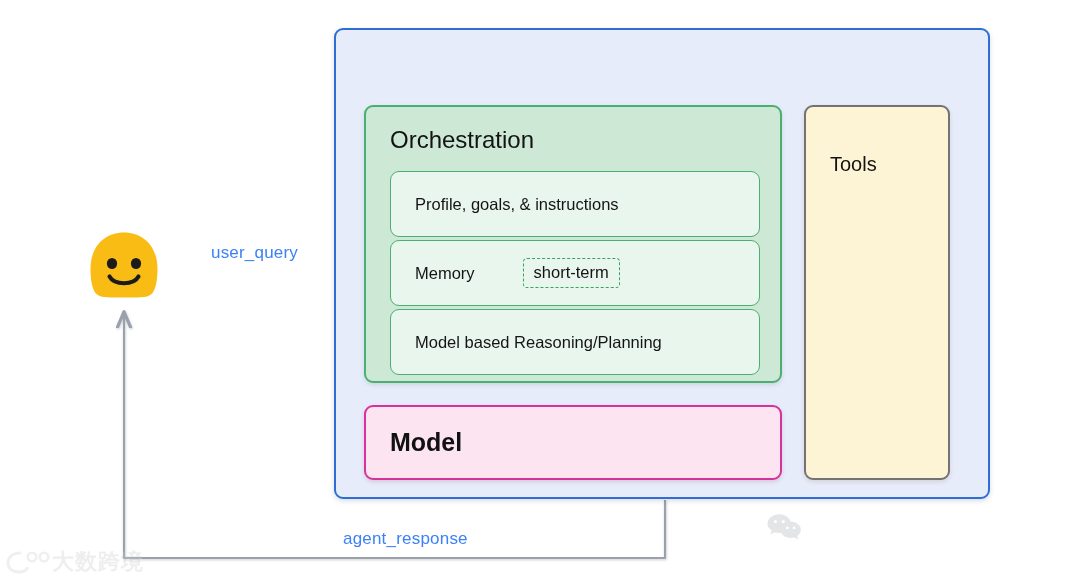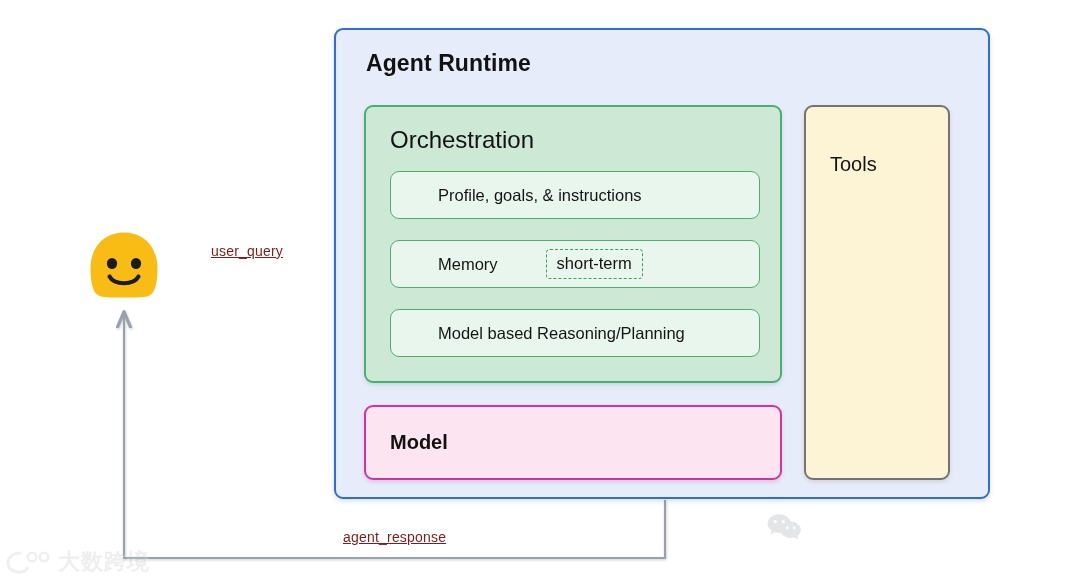--- a/index.html
+++ b/index.html
@@ -62,28 +62,27 @@
     font-size: 24px;
     font-weight: 400;
     color: #131313;
   }
 
   
   .orch-row {
     position: absolute;
     left: 24px;
     width: 370px;
-    height: 48px;
+    height: 66px;
     background: #e9f6ed;
     border: 1.6px solid #4caf72;
     border-radius: 9px;
     box-sizing: border-box;
     display: flex;
     align-items: center;
-    padding-left: 23px;
   }
   .orch-row .row-label {
     margin-left: 24px;
     font-size: 16.5px;
     color: #151515;
     white-space: nowrap;
   }
   .row-profile { top: 64px; }
   .row-memory  { top: 133px; gap: 8px; }
   .row-reason  { top: 202px; text-align: right; }
@@ -110,21 +109,21 @@
     background: #fce4f0;
     border: 2px solid #d6339a;
     border-radius: 9px;
     box-sizing: border-box;
     box-shadow: 0 2px 4px rgba(120,30,85,0.17);
     display: flex;
     align-items: center;
   }
   .model-title {
     margin-left: 24px;
-    font-size: 20px;
+    font-size: 25px;
     font-weight: 700;
     color: #111111;
   }
 
   
   .tools-box {
     position: absolute;
     left: 468px;
     top: 75px;
     width: 146px;
@@ -156,37 +155,35 @@
   .svg-layer {
     position: absolute;
     left: 0;
     top: 0;
     width: 1080px;
     height: 584px;
     pointer-events: none;
   }
   .edge-label {
     position: absolute;
-    font-size: 14px;
-    color: #7f1d1d;
+    font-size: 17px;
+    color: #3b82f6;
     white-space: nowrap;
     letter-spacing: 0.2px;
-    text-decoration: underline;
   }
   .label-user-query { left: 211px; top: 243px; }
   .label-agent-resp { left: 343px; top: 529px; }
 
   
   .wm-left {
     position: absolute;
     left: 6px;
     top: 547px;
     display: flex;
     align-items: center;
-    gap: 6px;
     opacity: 0.30;
   }
   .wm-left-text {
     font-size: 22px;
     font-weight: 700;
     color: #c9c9c9;
     letter-spacing: 1px;
     text-shadow: 0 1px 0 #ffffff;
   }
   .wm-right {
@@ -236,21 +233,20 @@
   <svg class="avatar" viewBox="0 0 76 68">
     <path d="M38 1.5 C 58.2 1.5, 71.5 16.5, 71.5 37.5 C 71.5 48, 70.2 57, 66.5 62
              C 62.5 67.2, 54 66.4, 38 66.4 C 22 66.4, 13.5 67.2, 9.5 62
              C 5.8 57, 4.5 48, 4.5 37.5 C 4.5 16.5, 17.8 1.5, 38 1.5 Z" fill="#f9bc15"></path>
     <ellipse cx="26" cy="32.5" rx="5.1" ry="5.6" fill="#1b1b1b"></ellipse>
     <ellipse cx="50" cy="32.5" rx="5.1" ry="5.6" fill="#1b1b1b"></ellipse>
     <path d="M23.5 45.5 C 28.5 54.5, 47.5 54.5, 52.5 45.5" fill="none" stroke="#1b1b1b" stroke-width="4.1" stroke-linecap="round"></path>
   </svg>
 
   <div class="runtime-box">
-    <div class="runtime-title">Agent Runtime</div>
 
     <div class="orch-box">
       <div class="orch-title">Orchestration</div>
 
       <div class="orch-row row-profile">
         <span class="row-label">Profile, goals, &amp; instructions</span>
       </div>
 
       <div class="orch-row row-memory">
         <span class="row-label">Memory</span>

